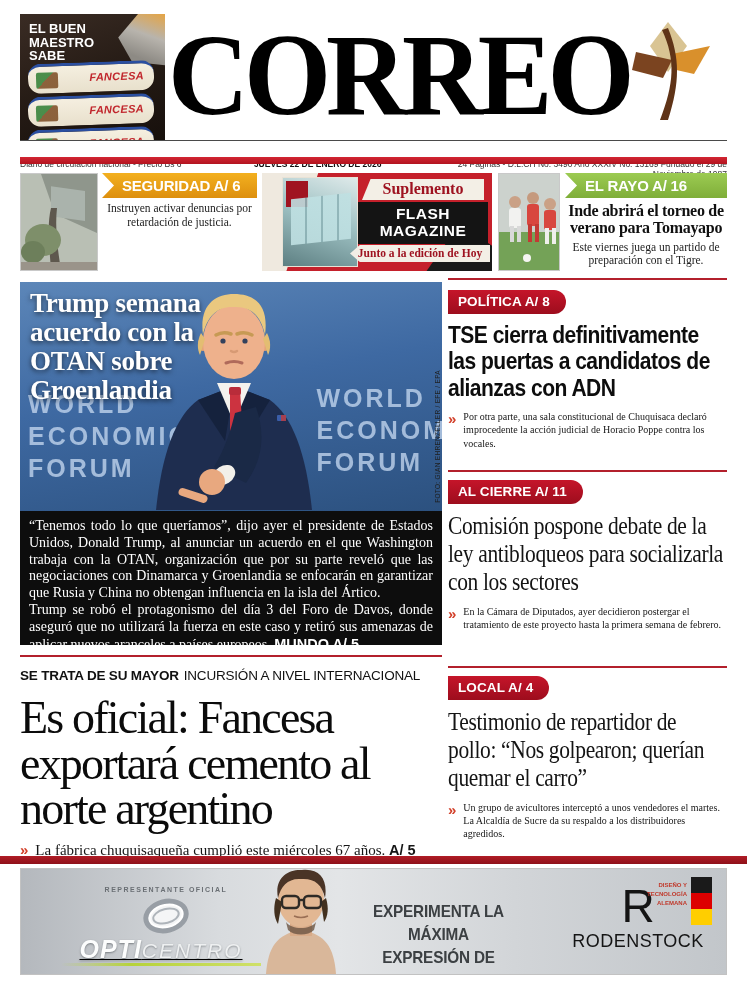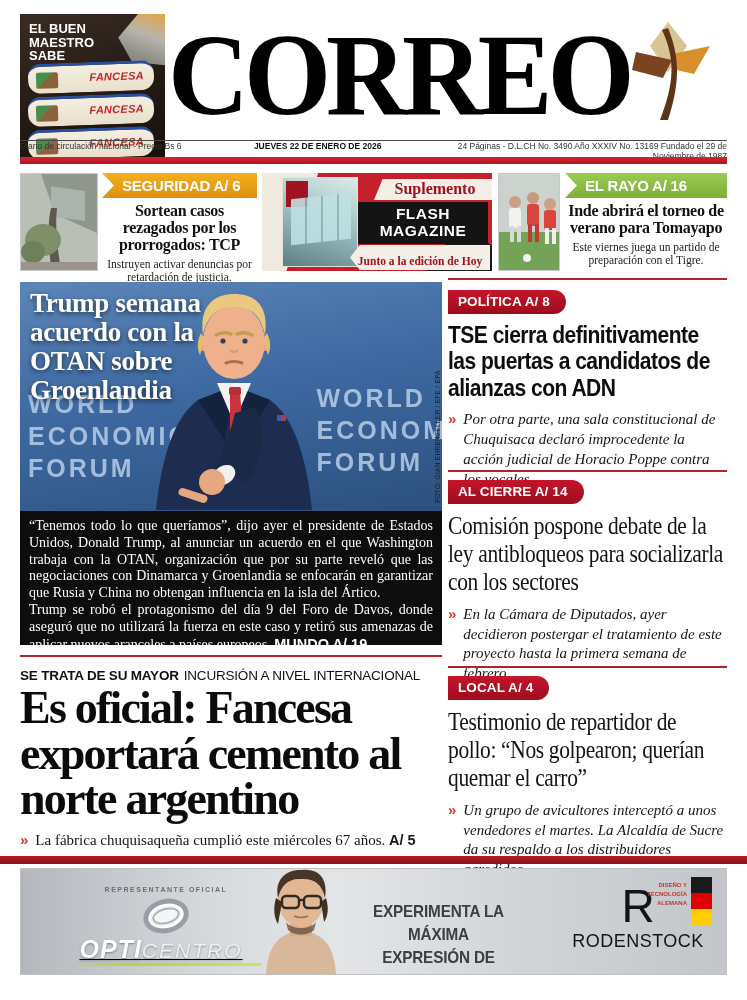--- a/index.html
+++ b/index.html
@@ -1,21 +1,21 @@
 <!DOCTYPE html>
 <html><head>
 <meta charset="utf-8">
 <style>
   * { margin:0; padding:0; box-sizing:border-box; }
   html,body { background:#ffffff; }
   body { font-family:"Liberation Serif", serif; }
   .page { position:relative; width:747px; height:1000px; background:#fff; overflow:hidden; margin:0 auto; }
 
   
-  .promo-ad { position:absolute; left:20px; top:14px; width:145px; height:150px;
+  .promo-ad { position:absolute; left:20px; top:14px; width:145px; height:126px;
     background:linear-gradient(160deg,#3a2c24 0%,#241a14 55%,#17100c 100%); overflow:hidden;text-decoration:underline; }
   .promo-slogan { position:absolute; left:9px; top:8px; color:#fff; font-family:"Liberation Sans",sans-serif;
     font-weight:bold; font-size:13px; line-height:1.04; letter-spacing:0; }
   .glove { position:absolute; right:-6px; top:0; width:60px; height:52px;
     background:linear-gradient(200deg,#e8a33c 0%,#b8b4ad 40%,#8d8a84 75%); 
     clip-path:polygon(100% 0,100% 100%,35% 92%,12% 45%,45% 0); }
   .bags { position:absolute; left:8px; top:48px; width:132px; }
   .bag { position:relative; width:126px; height:30px; background:linear-gradient(180deg,#f5efe0,#e8e0cc);
     border-radius:13px; margin-bottom:3px; transform:rotate(-2deg); border-top:3px solid #2b4fa0; overflow:hidden; }
   .bag-brand { position:absolute; right:10px; top:6px; color:#c1272d; font-style:italic; font-weight:bold;
@@ -25,21 +25,21 @@
 
   
   .brand { position:absolute; left:168px; top:16px; font-family:"Liberation Serif",serif; font-weight:bold;
     font-size:112px; letter-spacing:-5px; color:#000; transform:scaleY(1.04); transform-origin:left top; line-height:1; }
   .brand-suffix { position:absolute; left:601px; top:96px; font-family:"Liberation Serif",serif;
     font-size:33px; letter-spacing:1px; color:#000; }
   .emblem { position:absolute; left:630px; top:22px; }
 
   
   .dateline { position:absolute; left:20px; top:140px; width:707px; display:flex; align-items:flex-start;
-    border-top:1.5px solid #4a4a4a; padding-top:0; font-family:"Liberation Sans",sans-serif; font-size:8.5px; color:#333; }
+    border-top:1.5px solid #4a4a4a; padding-top:18px; font-family:"Liberation Sans",sans-serif; font-size:8.5px; color:#333; }
   .dl-left { flex:1; text-align:left; }
   .dl-center { flex:1.2; text-align:center; font-weight:bold; color:#111; }
   .dl-right { flex:1.6; text-align:right; }
   .red-bar { position:absolute; left:20px; top:157px; width:707px; height:7px;
     background:linear-gradient(180deg,#d32532,#b2141f); }
 
   
   .teaser { position:absolute; top:173px; height:98px; }
   .t-photo { position:absolute; top:0; height:98px; border:1px solid #c9c9c9; overflow:hidden; }
   .t-body { position:absolute; top:0; }
@@ -53,27 +53,27 @@
 
   
   .flash { left:262px; width:230px; background:#c5202b; overflow:hidden; }
   .flash .deco-w { position:absolute; left:-30px; top:-10px; width:70px; height:120px; background:#efe9df; transform:skewX(-18deg); }
   .flash .deco-b { position:absolute; right:-24px; bottom:-60px; width:90px; height:90px; background:#1a1a1a; transform:rotate(35deg); }
   .flash-cover { position:absolute; left:20px; top:4px; width:76px; height:90px;
     background:linear-gradient(200deg,#dfeaea 0%,#9fc2c4 45%,#5d7f82 100%); border:1px solid #e8e2d6; }
   .flash-cover .pane { position:absolute; left:8px; top:18px; width:60px; height:46px;
     background:repeating-linear-gradient(90deg,#bfe0e2 0 14px,#8fb4b8 14px 16px); transform:skewY(-6deg); opacity:.9; }
   .flash-cover .mini { position:absolute; left:3px; top:3px; width:22px; height:26px; background:#a01320; }
-  .flash-band1 { position:absolute; left:112px; top:6px; width:122px; background:#f3efe6; color:#9e1220;
+  .flash-band1 { position:absolute; left:100px; top:6px; width:122px; background:#f3efe6; color:#9e1220;
     font-weight:bold; font-size:16px; text-align:center; padding:1px 0 2px; clip-path:polygon(7% 0,100% 0,100% 100%,0 100%); }
   .flash-band2 { position:absolute; left:96px; top:29px; width:130px; background:#141414; color:#fff;
     font-family:"Liberation Sans",sans-serif; font-weight:bold; font-size:15.5px; line-height:1.12;
     text-align:center; padding:3px 0 4px; letter-spacing:0.5px; }
   .flash-band3 { position:absolute; left:88px; top:72px; width:140px; background:#f3efe6; color:#9e1220;
-    font-weight:bold; font-size:11.5px; text-align:center; padding:10px 0 3px;
+    font-weight:bold; font-size:11.5px; text-align:center; padding:2px 0 3px;
     clip-path:polygon(0 50%,7% 0,100% 0,100% 100%,7% 100%); }
 
   
   .lead { position:absolute; left:20px; top:282px; width:422px; }
   .photo { position:relative; width:422px; height:229px; overflow:hidden;
     background:linear-gradient(170deg,#5c86b8 0%,#3e69a2 45%,#2c517f 100%); }
   .wef { position:absolute; font-family:"Liberation Sans",sans-serif; font-weight:bold; font-size:25px;
     line-height:1.28; letter-spacing:3px; color:rgba(195,214,238,0.78); }
   .wef.left { left:8px; top:106px; }
   .wef.right { right:-36px; top:100px; text-align:left; }
@@ -82,40 +82,40 @@
   .credit { position:absolute; right:1px; top:88px; writing-mode:vertical-rl; transform:rotate(180deg);
     font-family:"Liberation Sans",sans-serif; font-size:6.5px; color:#1e1e1e; letter-spacing:0.3px; z-index:3; }
   .trump { position:absolute; left:84px; top:6px; z-index:2; }
   .caption { width:422px; height:134px; background:#0d0d0d; color:#fff; padding:7px 9px;
     font-size:14px; line-height:1.2; text-align:justify; overflow:hidden; }
   .caption .pg { font-family:"Liberation Sans",sans-serif; font-weight:bold; font-size:14.5px; white-space:nowrap; }
   .rule { border-top:2px solid #b3202c; }
   .lead .rule { margin-top:10px; }
   .kicker { margin-top:11px; font-family:"Liberation Sans",sans-serif; font-size:13.5px; color:#111; letter-spacing:-0.2px; }
   .kicker b { font-weight:bold; margin-right:5px; }
-  .main-head { margin-top:2px; font-weight:bold; font-size:46px; letter-spacing:-1.8px; line-height:0.99; color:#0b0b0b; }
+  .main-head { margin-top:12px; font-weight:normal; font-size:46px; letter-spacing:-1.8px; line-height:0.99; color:#0b0b0b; }
   .bullet { display:flex; margin-top:9px; }
   .bullet .mk { color:#d2402a; font-weight:bold; font-size:15px; line-height:1.25; margin-right:7px;
     font-family:"Liberation Sans",sans-serif; }
   .bullet .tx { font-size:15px; line-height:1.3; color:#161616; }
   .bullet .pg { font-family:"Liberation Sans",sans-serif; font-weight:bold; font-size:14.5px; white-space:nowrap; }
 
   
   .rightcol { position:absolute; left:448px; top:278px; width:279px; height:572px; }
   .rc-rule { position:absolute; left:0; width:279px; border-top:2px solid #b3202c; }
   .story { position:absolute; left:0; width:279px; }
   .badge { display:inline-block; background:linear-gradient(180deg,#c5152a,#9d0d1d); color:#fff;
     font-family:"Liberation Sans",sans-serif; font-weight:bold; font-size:13.5px;
     padding:4px 16px 5px 10px; border-radius:0 12px 12px 0; letter-spacing:0.1px; }
   .s-head { margin-top:8px; transform-origin:left top; }
   .s-head.sans { width:318px; transform:scaleX(0.877); font-family:"Liberation Sans",sans-serif;
     font-weight:bold; font-size:24px; line-height:1.1; letter-spacing:-0.6px; color:#0d0d0d; }
   .s-head.serif { width:318px; transform:scaleX(0.877); font-family:"Liberation Serif",serif;
     font-weight:normal; font-size:24.5px; line-height:1.14; letter-spacing:-0.4px; color:#141414; }
-  .story .bullet .tx { font-size:15px; line-height:1.32;font-style:italic; }
+  .story .bullet .tx { font-size:10px; line-height:1.32; }
 
   
   .bottom-bar { position:absolute; left:0; top:856px; width:747px; height:8px;
     background:linear-gradient(180deg,#b01c26,#8e1019); }
   .footer-ad { position:absolute; left:20px; top:868px; width:707px; height:107px; overflow:hidden;
     background:linear-gradient(90deg,#b4b8bd 0%,#d8dbde 28%,#e3e5e7 45%,#d2d5d8 70%,#c2c6ca 100%);
     border:1px solid #c2c2c2; }
   .rep-label { position:absolute; left:55px; top:17px; width:180px; text-align:center;
     font-family:"Liberation Sans",sans-serif; font-size:7px; font-weight:bold; letter-spacing:1.5px; color:#6a6f74; }
   .opti-logo { position:absolute; left:122px; top:30px; width:46px; height:34px; }
@@ -193,21 +193,20 @@
         <polygon points="20,0 78,0 78,60 34,40" fill="#8f968c"></polygon>
         <rect x="30" y="8" width="34" height="30" fill="#aab3ac" transform="skewY(8)"></rect>
         <path d="M30,96 C28,70 26,50 30,34 L36,34 C34,52 36,72 40,96 Z" fill="#5e584e"></path>
         <ellipse cx="22" cy="66" rx="18" ry="16" fill="#7e8f6a"></ellipse>
         <ellipse cx="12" cy="78" rx="12" ry="11" fill="#6d7f5b"></ellipse>
         <rect x="0" y="88" width="78" height="10" fill="#9a948a"></rect>
       </svg>
     </div>
     <div class="t-body" style="left:82px;width:155px;">
       <div class="t-badge orange">SEGURIDAD A/ 6</div>
-      <div class="t-head">Sortean casos rezagados por los prorrogados: TCP</div>
       <div class="t-sub">Instruyen activar denuncias por retardación de justicia.</div>
     </div>
   </div>
 
   <div class="teaser flash">
     <div class="deco-w"></div>
     <div class="deco-b"></div>
     <div class="flash-cover">
       <div class="mini"></div>
       <div class="pane"></div>
@@ -283,22 +282,22 @@
         <circle cx="119" cy="52" r="2.6" fill="#33415c"></circle>
         <circle cx="141" cy="52" r="2.6" fill="#33415c"></circle>
         <path d="M127,62 Q130,64 133,62" stroke="#d79a74" stroke-width="2.5" fill="none" stroke-linecap="round"></path>
         <path d="M122,74 Q130,71 138,74" stroke="#b06a5a" stroke-width="3" fill="none" stroke-linecap="round"></path>
       </svg>
       <div class="overlay-head">Trump semana acuerdo con la OTAN sobre Groenlandia</div>
       <div class="credit">FOTO: GIAN EHRENZELLER / EFE / EPA</div>
     </div>
     <div class="caption">
       <p><span>“Tenemos todo lo que queríamos”, dijo ayer el presidente de Estados Unidos, Donald Trump, al anunciar un acuerdo en el que Washington trabaja con la OTAN, organización que por su parte reveló que las negociaciones con Dinamarca y Groenlandia se enfocarán en garantizar que Rusia y China no obtengan influencia en la isla del Ártico.</span></p>
-      <p><span>Trump se robó el protagonismo del día 9 del Foro de Davos, donde aseguró que no utilizará la fuerza en este caso y retiró sus amenazas de aplicar nuevos aranceles a países europeos.</span>
-         <span class="pg">MUNDO A/ 19</span></p>
+      <p><span>Trump se robó el protagonismo del día 3 del Foro de Davos, donde aseguró que no utilizará la fuerza en este caso y retiró sus amenazas de aplicar nuevos aranceles a países europeos.</span>
+         <span class="pg">MUNDO A/ 5</span></p>
     </div>
     <div class="rule"></div>
     <div class="kicker">
       <b>SE TRATA DE SU MAYOR</b><span>INCURSIÓN A NIVEL INTERNACIONAL</span>
     </div>
     <div class="main-head">Es oficial: Fancesa exportará cemento al norte argentino</div>
     <div class="bullet">
       <span class="mk">»</span>
       <span class="tx"><span>La fábrica chuquisaqueña cumplió este miércoles 67 años.</span>
         <span class="pg">A/ 5</span></span>
@@ -312,21 +311,21 @@
       <div class="badge">POLÍTICA A/ 8</div>
       <div class="s-head sans">TSE cierra definitivamente las puertas a candidatos de alianzas con ADN</div>
       <div class="bullet">
         <span class="mk">»</span>
         <span class="tx">Por otra parte, una sala constitucional de Chuquisaca declaró improcedente la acción judicial de Horacio Poppe contra los vocales.</span>
       </div>
     </div>
 
     <div class="rc-rule" style="top:192px;"></div>
     <div class="story" style="top:202px;">
-      <div class="badge">AL CIERRE A/ 14</div>
+      <div class="badge">AL CIERRE A/ 11</div>
       <div class="s-head serif">Comisión pospone debate de la ley antibloqueos para socializarla con los sectores</div>
       <div class="bullet">
         <span class="mk">»</span>
         <span class="tx">En la Cámara de Diputados, ayer decidieron postergar el tratamiento de este proyecto hasta la primera semana de febrero.</span>
       </div>
     </div>
 
     <div class="rc-rule" style="top:388px;"></div>
     <div class="story" style="top:398px;">
       <div class="badge">LOCAL A/ 4</div>

